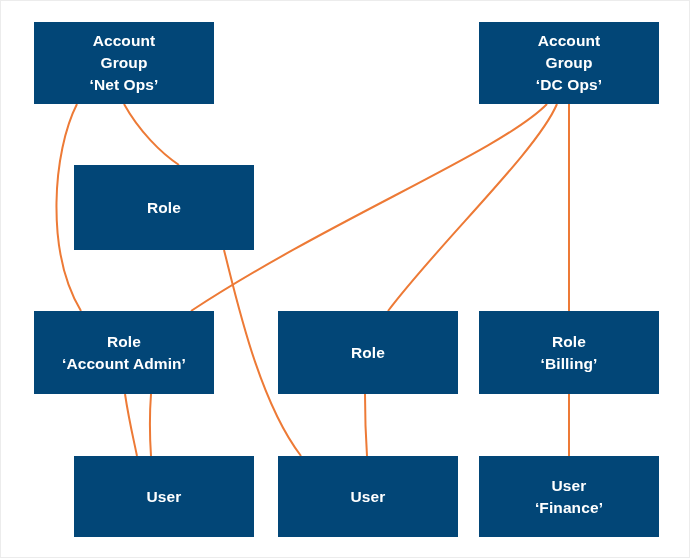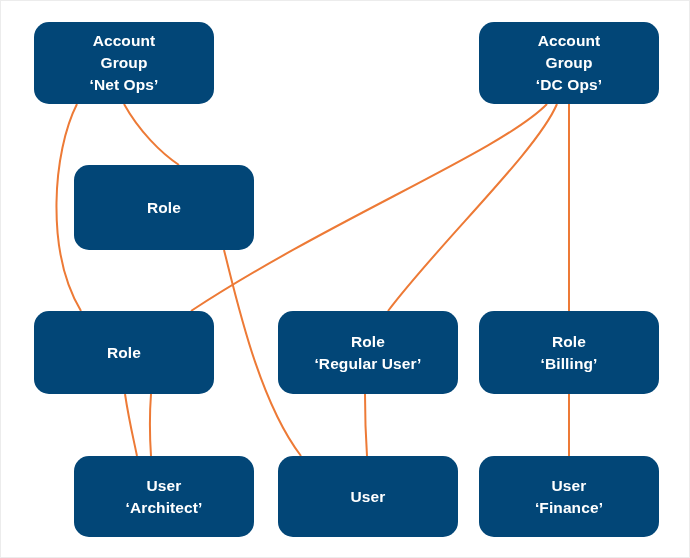--- a/index.html
+++ b/index.html
@@ -36,21 +36,20 @@
     flex-direction: column;
     align-items: center;
     justify-content: center;
     text-align: center;
     box-sizing: border-box;
     font-weight: bold;
     font-size: 15.5px;
     line-height: 1.42;
     letter-spacing: 0.1px;
     z-index: 2;
-    border-radius: 15px;
   }
   .node .node-line {
     display: block;
     white-space: nowrap;
   }
 </style>
 </head>
 <body>
 
 <div id="diagram-canvas">
@@ -77,32 +76,31 @@
       <div class="node" style="left: 478px; top: 21px; width: 180px; height: 82px; background: rgb(2, 70, 119); color: rgb(255, 255, 255);">
         <span class="node-line">Account</span>
         <span class="node-line">Group</span>
         <span class="node-line">‘DC Ops’</span>
       </div>
       <div class="node" style="left: 73px; top: 164px; width: 180px; height: 85px; background: rgb(2, 70, 119); color: rgb(255, 255, 255);">
         <span class="node-line">Role</span>
       </div>
       <div class="node" style="left: 33px; top: 310px; width: 180px; height: 83px; background: rgb(2, 70, 119); color: rgb(255, 255, 255);">
         <span class="node-line">Role</span>
+        <span class="node-line">‘Account Admin’</span>
       </div>
       <div class="node" style="left: 277px; top: 310px; width: 180px; height: 83px; background: rgb(2, 70, 119); color: rgb(255, 255, 255);">
         <span class="node-line">Role</span>
-        <span class="node-line">‘Regular User’</span>
       </div>
       <div class="node" style="left: 478px; top: 310px; width: 180px; height: 83px; background: rgb(2, 70, 119); color: rgb(255, 255, 255);">
         <span class="node-line">Role</span>
         <span class="node-line">‘Billing’</span>
       </div>
       <div class="node" style="left: 73px; top: 455px; width: 180px; height: 81px; background: rgb(2, 70, 119); color: rgb(255, 255, 255);">
         <span class="node-line">User</span>
-        <span class="node-line">‘Architect’</span>
       </div>
       <div class="node" style="left: 277px; top: 455px; width: 180px; height: 81px; background: rgb(2, 70, 119); color: rgb(255, 255, 255);">
         <span class="node-line">User</span>
       </div>
       <div class="node" style="left: 478px; top: 455px; width: 180px; height: 81px; background: rgb(2, 70, 119); color: rgb(255, 255, 255);">
         <span class="node-line">User</span>
         <span class="node-line">‘Finance’</span>
       </div>
     </div>
 

